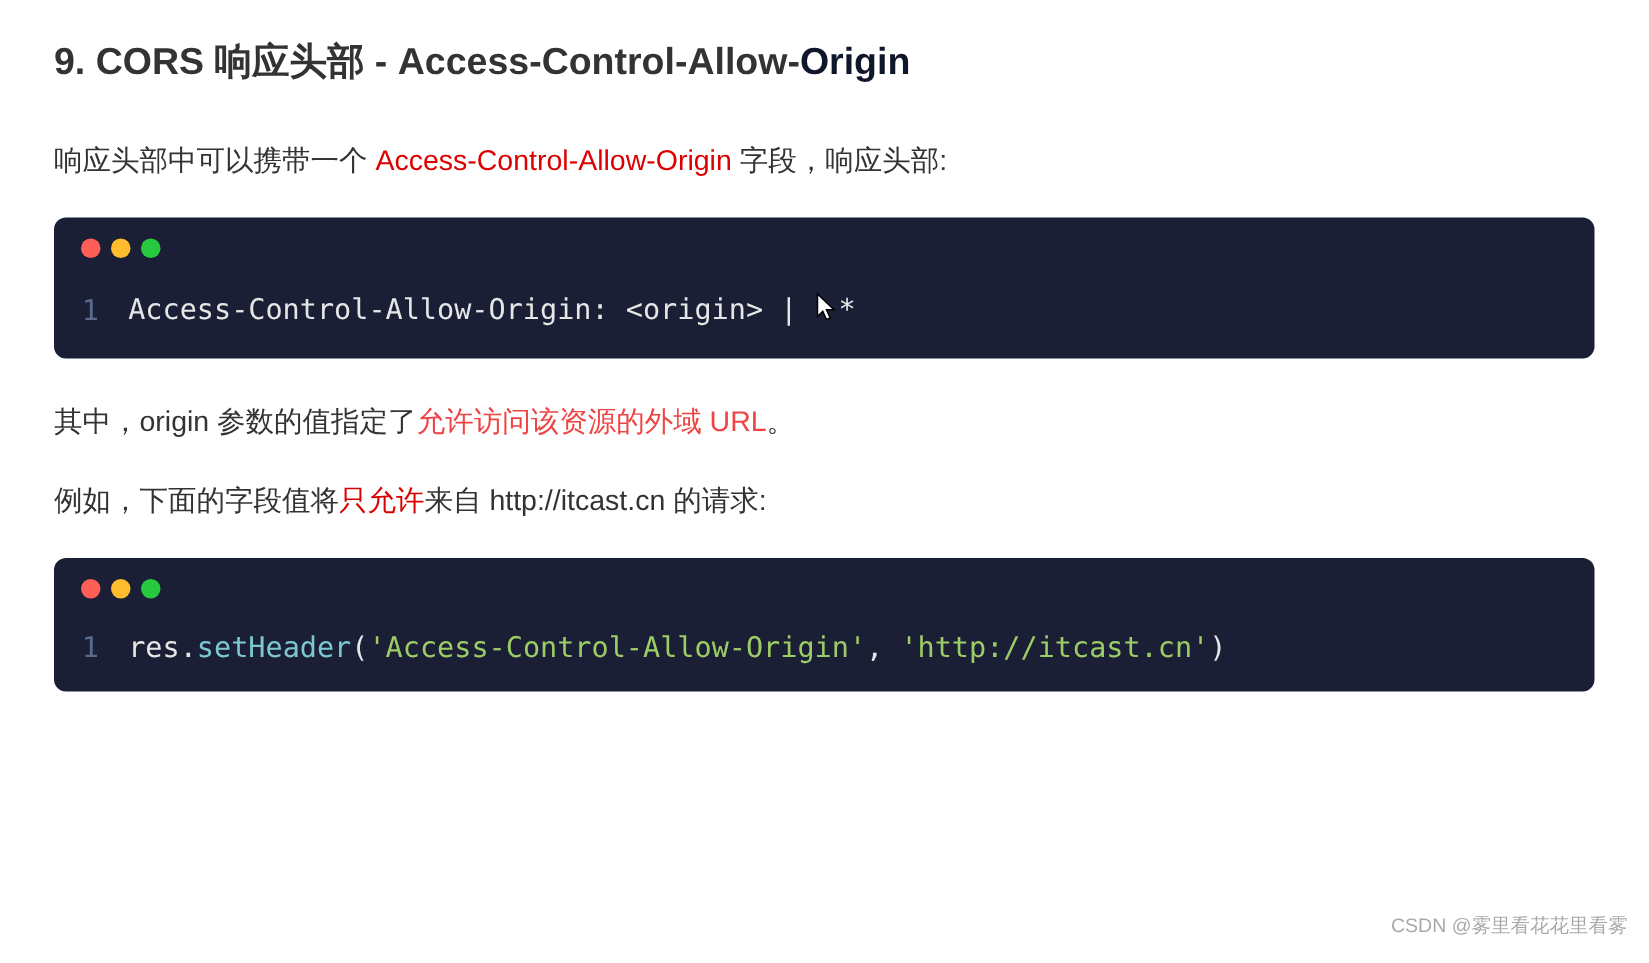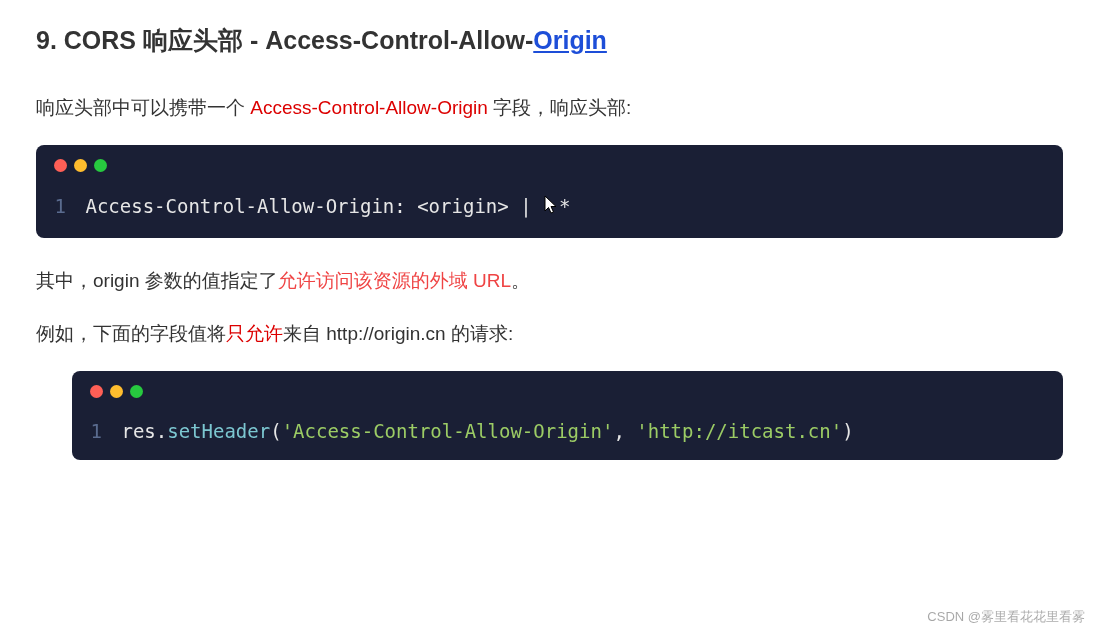--- a/index.html
+++ b/index.html
@@ -17,23 +17,22 @@
       color: #333;
       overflow: hidden;
     }
     .heading {
       font-size: 25px;
       font-weight: bold;
       color: #333;
       margin-bottom: 36px;
     }
     .heading .highlight {
-      color: #1d4ed8;
+      color: #0f172a;
       font-weight: bold;
-      text-decoration: underline;
     }
     .para {
       font-size: 19px;
       color: #333;
       margin-bottom: 22px;
       line-height: 1.6;
     }
     .para .red-bold {
       color: #dc0000;
       font-weight: normal;
@@ -118,24 +117,24 @@
   <div class="code-line"><span class="line-num">1</span> <span class="code-text">Access-Control-Allow-Origin: &lt;origin&gt; | </span><span class="cursor-icon"><svg viewBox="0 0 16 22">
           <path d="M2 2 L2 17 L5.5 13.5 L8 19 L10.5 18 L8 12.5 L13 12.5 Z"></path>
         </svg></span><span class="code-text">*</span></div>
 </div>
 
 <p class="para">
   <span>其中，origin 参数的值指定了</span><span class="red">允许访问该资源的外域 URL</span><span>。</span>
 </p>
 
 <p class="para">
-  <span>例如，下面的字段值将</span><span class="red-bold">只允许</span><span>来自 http://origin.cn 的请求:</span>
+  <span>例如，下面的字段值将</span><span class="red-bold">只允许</span><span>来自 http://itcast.cn 的请求:</span>
 </p>
 
-<div class="code-block" style="margin-bottom:0;margin-left:36px;">
+<div class="code-block" style="margin-bottom:0;">
   <div class="window-controls">
     <span class="dot dot-red"></span>
     <span class="dot dot-yellow"></span>
     <span class="dot dot-green"></span>
   </div>
   <div class="code-line"><span class="line-num">1</span> <span class="code-text">res</span><span class="tok-punct">.</span><span class="tok-method">setHeader</span><span class="tok-punct">(</span><span class="tok-string">'Access-Control-Allow-Origin'</span><span class="tok-punct">, </span><span class="tok-string">'http://itcast.cn'</span><span class="tok-punct">)</span></div>
 </div>
 
 <div class="watermark">CSDN @雾里看花花里看雾</div>
 

